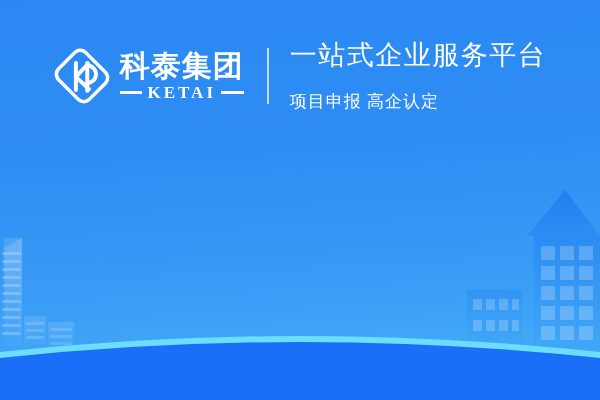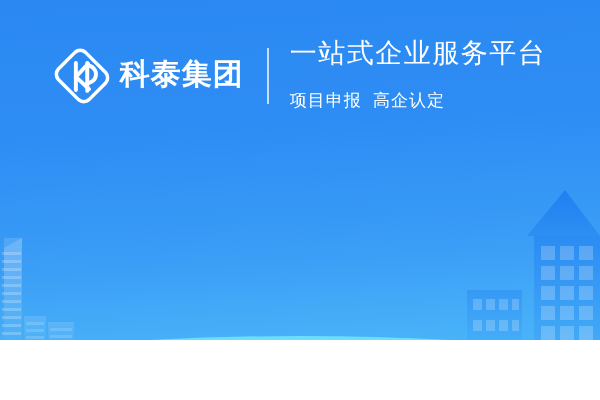--- a/index.html
+++ b/index.html
@@ -3,23 +3,23 @@
 <meta charset="utf-8">
 <style>
   html, body {
     margin: 0;
     padding: 0;
     background: #ffffff;
   }
   #banner {
     position: relative;
     width: 600px;
-    height: 340px;
+    height: 400px;
     overflow: hidden;
-    font-family: Liberation Mono, monospace;
+    font-family: Liberation Serif, serif;
     background: linear-gradient(177deg, #2b88f3 0%, #2e8df4 38%, #3a9df6 72%, #46aef8 92%, #49b4f9 100%);
   }
 
   
   .skyline {
     position: absolute;
     left: 0;
     top: 0;
     width: 600px;
     height: 400px;
@@ -241,20 +241,25 @@
       <svg class="logo-mark" viewBox="0 0 64 64" xmlns="http://www.w3.org/2000/svg">
         <path d="M36 5 L59 28 a9 9 0 0 1 0 12 L40 59 a9 9 0 0 1 -12 0 L5 36 a9 9 0 0 1 0 -12 L24 5 a9 9 0 0 1 12 0 Z" fill="none" stroke="#ffffff" stroke-width="4" stroke-linejoin="round"></path>
         <path d="M25 17 L25 48" fill="none" stroke="#ffffff" stroke-width="4.5" stroke-linecap="round"></path>
         <path d="M39 18 L25 33 L40 47" fill="none" stroke="#ffffff" stroke-width="4.5" stroke-linecap="round" stroke-linejoin="round"></path>
         <path d="M38 17 L38 49" fill="none" stroke="#ffffff" stroke-width="4.5" stroke-linecap="round"></path>
         <path d="M38 20 a10 10 0 0 1 0 20" fill="none" stroke="#ffffff" stroke-width="4.5" stroke-linecap="round"></path>
       </svg>
 
       <div class="logo-wordmark">
         <div class="logo-cn">科泰集团</div>
+        <div class="logo-en-row">
+          <span class="logo-rule"></span>
+          <span class="logo-en">KETAI</span>
+          <span class="logo-rule"></span>
+        </div>
       </div>
     </div>
 
     <div class="divider"></div>
 
     <div class="tagline">
       <div class="tagline-main">一站式企业服务平台</div>
       <div class="tagline-sub">项目申报 高企认定</div>
     </div>
   </div>

